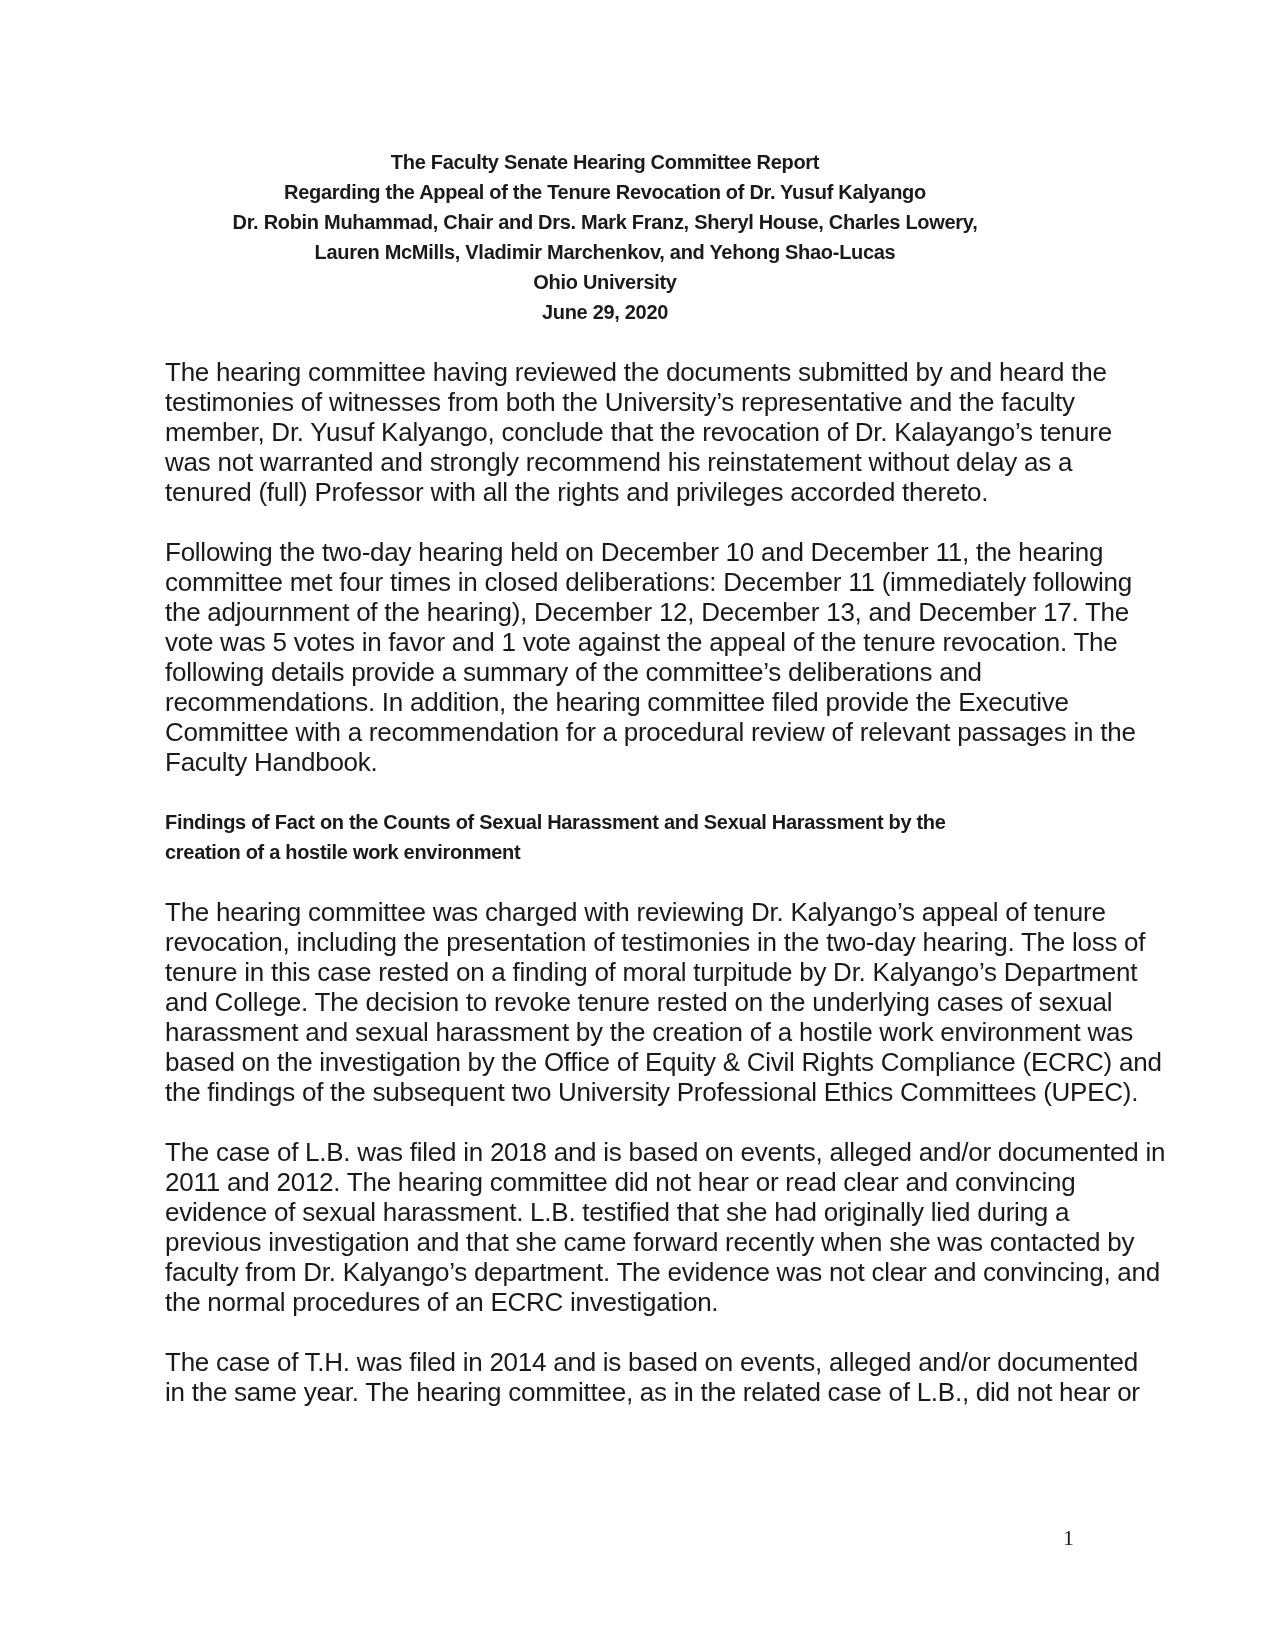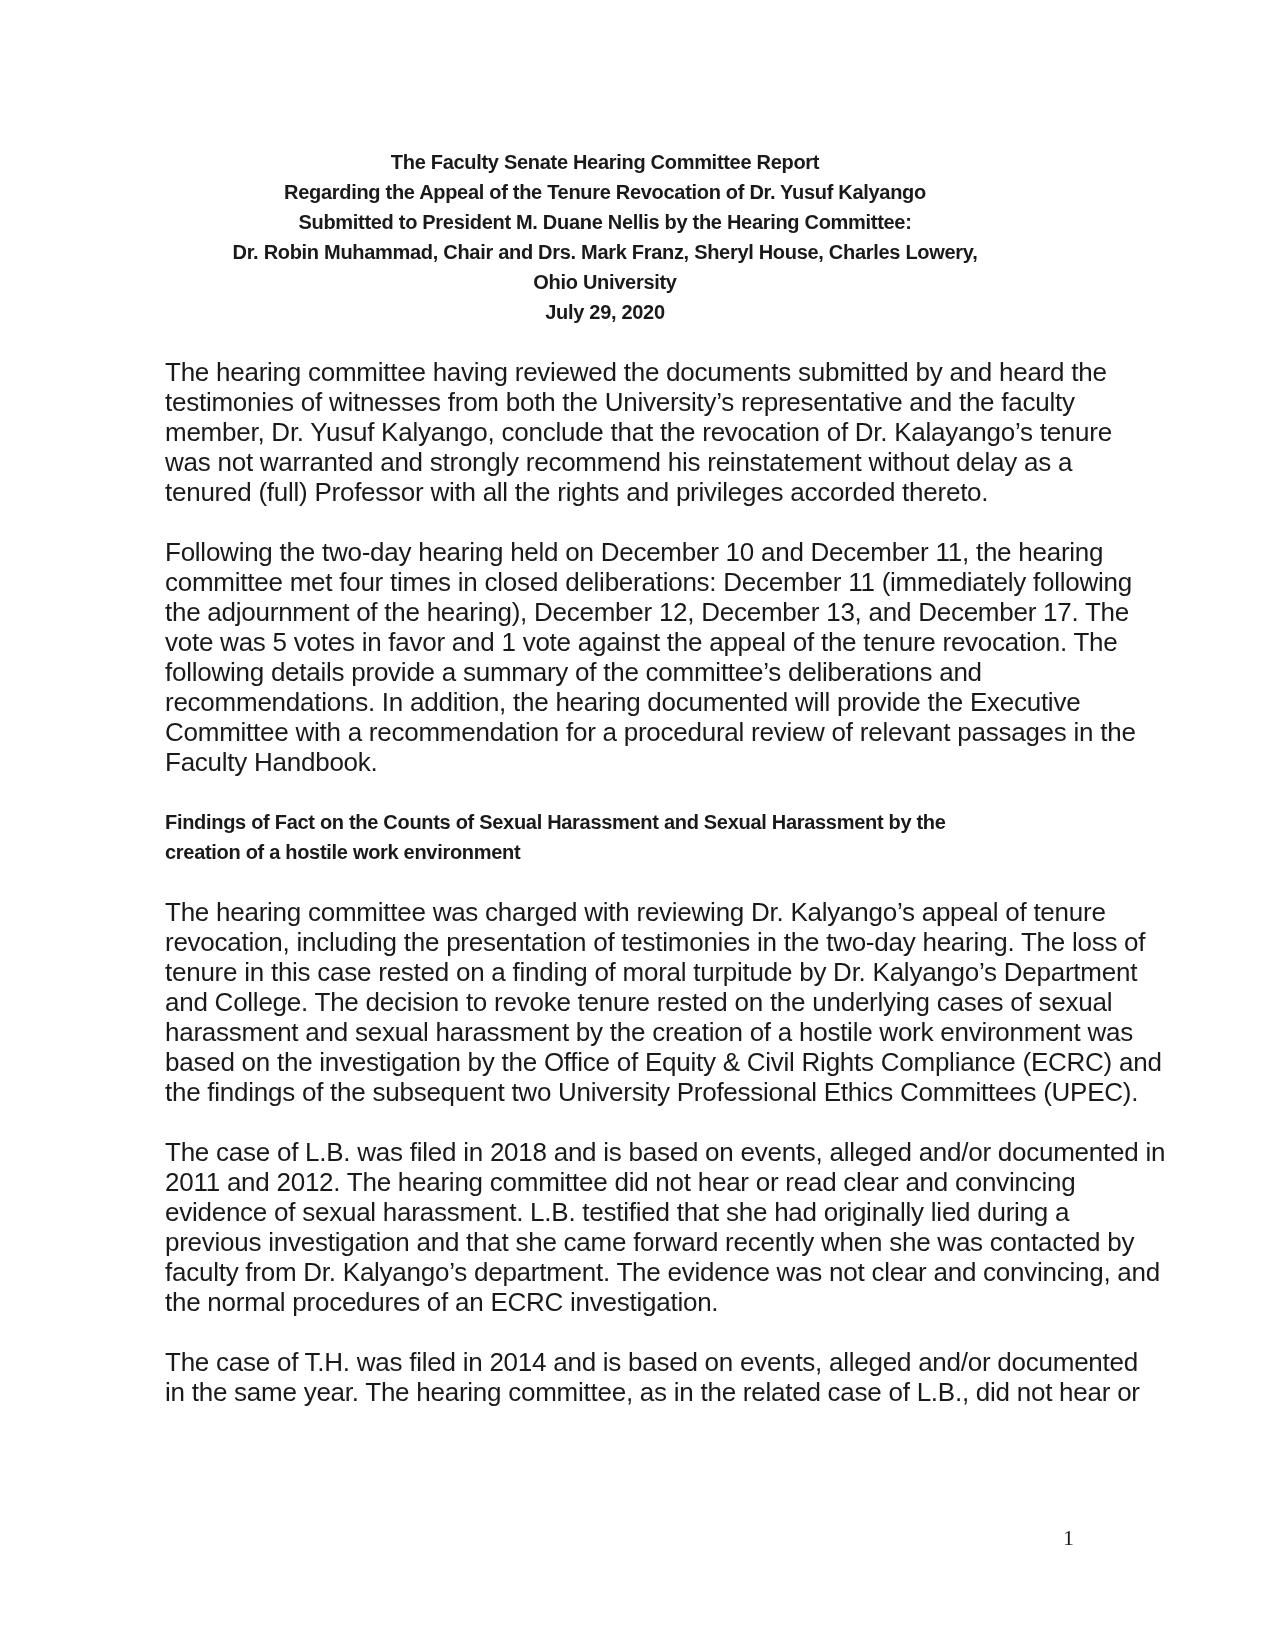--- a/index.html
+++ b/index.html
@@ -16,45 +16,45 @@
   </style>
 </head>
 <body>
 
 <div class="page">
   <div class="content">
 
     <div class="title-block">
       <div class="title-line">The Faculty Senate Hearing Committee Report</div>
       <div class="title-line">Regarding the Appeal of the Tenure Revocation of Dr. Yusuf Kalyango</div>
-      <div class="title-line">Submitted to President M. Duane Nellis by the Hearing Committee:</div>
       <div class="title-line">Dr. Robin Muhammad, Chair and Drs. Mark Franz, Sheryl House, Charles Lowery,</div>
+      <div class="title-line">Lauren McMills, Vladimir Marchenkov, and Yehong Shao-Lucas</div>
       <div class="title-line">Ohio University</div>
-      <div class="title-line">July 29, 2020</div>
+      <div class="title-line">June 29, 2020</div>
     </div>
 
     <div class="gap"></div>
 
     <p class="para">
       <span class="line">The hearing committee having reviewed the documents submitted by and heard the</span>
       <span class="line">testimonies of witnesses from both the University’s representative and the faculty</span>
       <span class="line">member, Dr. Yusuf Kalyango, conclude that the revocation of Dr. Kalayango’s tenure</span>
       <span class="line">was not warranted and strongly recommend his reinstatement without delay as a</span>
       <span class="line">tenured (full) Professor with all the rights and privileges accorded thereto.</span>
     </p>
 
     <div class="gap"></div>
 
     <p class="para">
       <span class="line">Following the two-day hearing held on December 10 and December 11, the hearing</span>
       <span class="line">committee met four times in closed deliberations: December 11 (immediately following</span>
       <span class="line">the adjournment of the hearing), December 12, December 13, and December 17. The</span>
       <span class="line">vote was 5 votes in favor and 1 vote against the appeal of the tenure revocation. The</span>
       <span class="line">following details provide a summary of the committee’s deliberations and</span>
-      <span class="line">recommendations. In addition, the hearing documented will provide the Executive</span>
+      <span class="line">recommendations. In addition, the hearing committee filed provide the Executive</span>
       <span class="line">Committee with a recommendation for a procedural review of relevant passages in the</span>
       <span class="line">Faculty Handbook.</span>
     </p>
 
     <div class="gap"></div>
 
     <div class="heading">
       <span class="line">Findings of Fact on the Counts of Sexual Harassment and Sexual Harassment by the</span>
       <span class="line">creation of a hostile work environment</span>
     </div>

